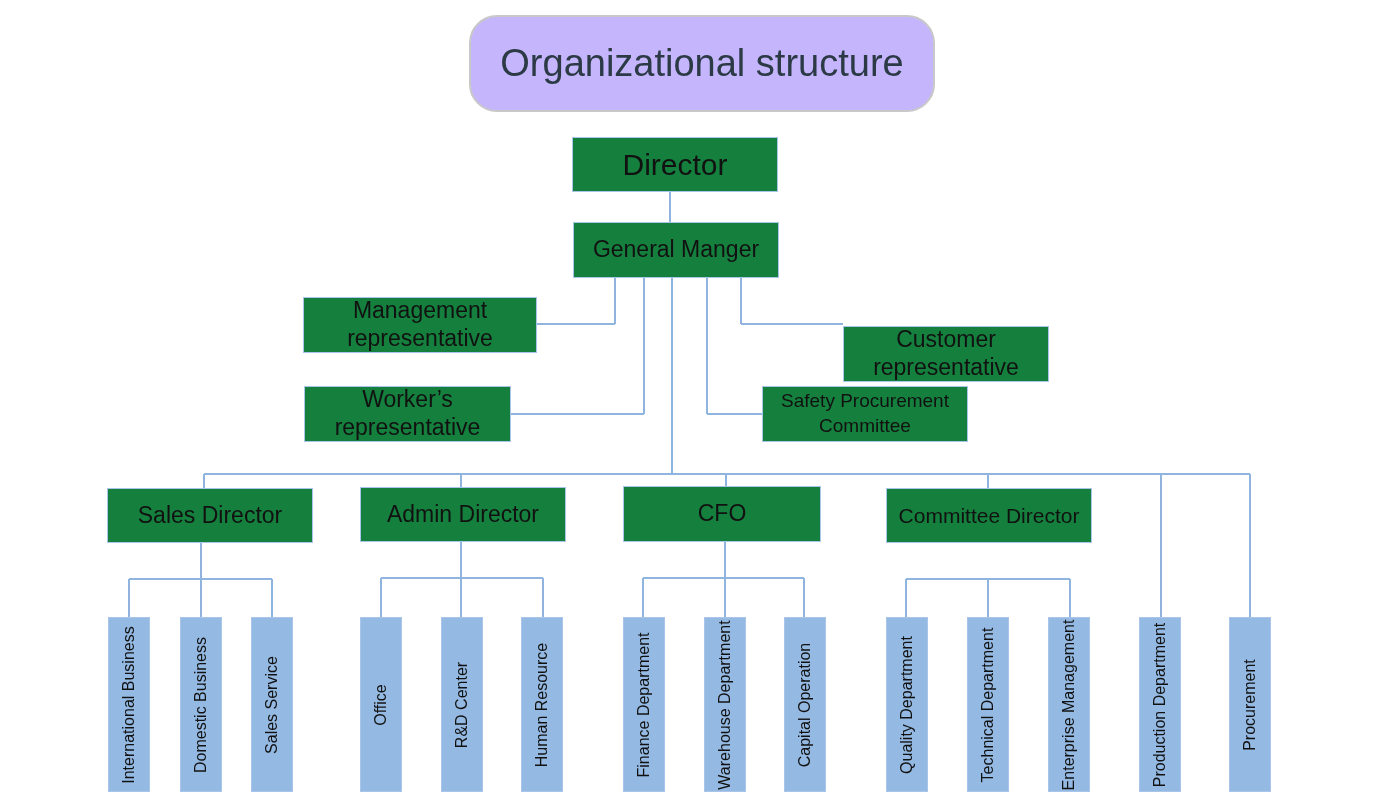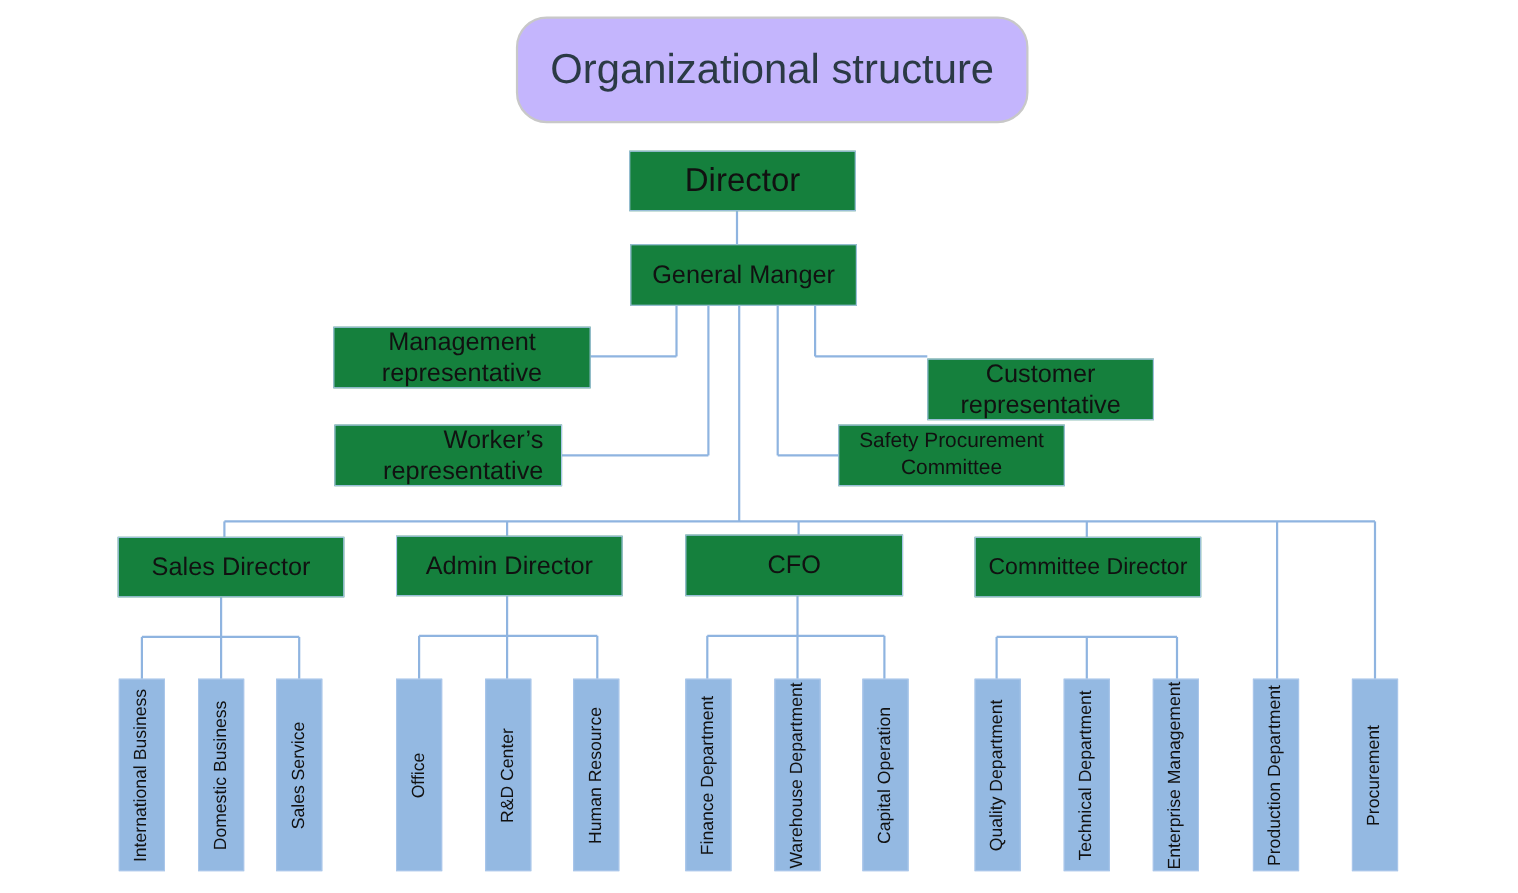--- a/index.html
+++ b/index.html
@@ -58,21 +58,21 @@
   <line x1="1070" y1="579" x2="1070" y2="617"></line>
 </svg>
 
 <div class="title-box">Organizational structure</div>
 
 <div class="node" style="left:572px;top:137px;width:206px;height:55px;font-size:30px;">Director</div>
 <div class="node" style="left:573px;top:222px;width:206px;height:56px;font-size:23px;">General Manger</div>
 
 <div class="node" style="left:303px;top:297px;width:234px;height:56px;font-size:23px;padding:0 18px;">Management representative</div>
 <div class="node" style="left:843px;top:297px;width:206px;height:56px;font-size:23px;padding:0 22px;margin-top:29px;">Customer representative</div>
-<div class="node" style="left:304px;top:386px;width:207px;height:56px;font-size:23px;padding:0 16px;text-align:right;">Worker’s representative</div>
+<div class="node" style="left:304px;top:386px;width:207px;height:56px;font-size:23px;padding:0 16px;">Worker’s representative</div>
 <div class="node" style="left:762px;top:386px;width:206px;height:56px;font-size:19px;line-height:1.3;padding:0 4px;">Safety Procurement Committee</div>
 
 <div class="node" style="left:107px;top:488px;width:206px;height:55px;font-size:23px;text-align:center;">Sales Director</div>
 <div class="node" style="left:360px;top:487px;width:206px;height:55px;font-size:23px;">Admin Director</div>
 <div class="node" style="left:623px;top:486px;width:198px;height:56px;font-size:23px;">CFO</div>
 <div class="node" style="left:886px;top:488px;width:206px;height:55px;font-size:21px;">Committee Director</div>
 
 <div class="vnode" style="left:108px;top:617px;width:42px;height:175px;">
     <span>International Business</span>
   </div>

